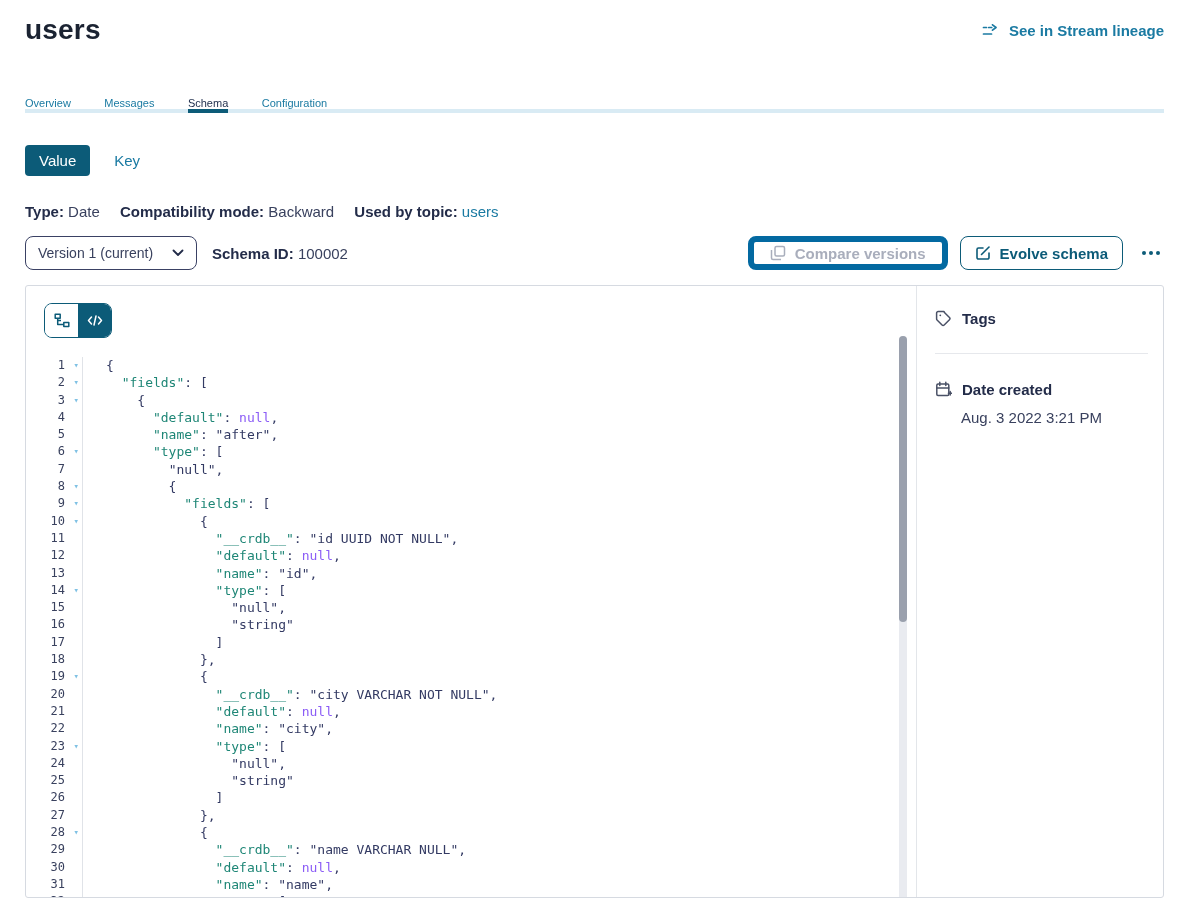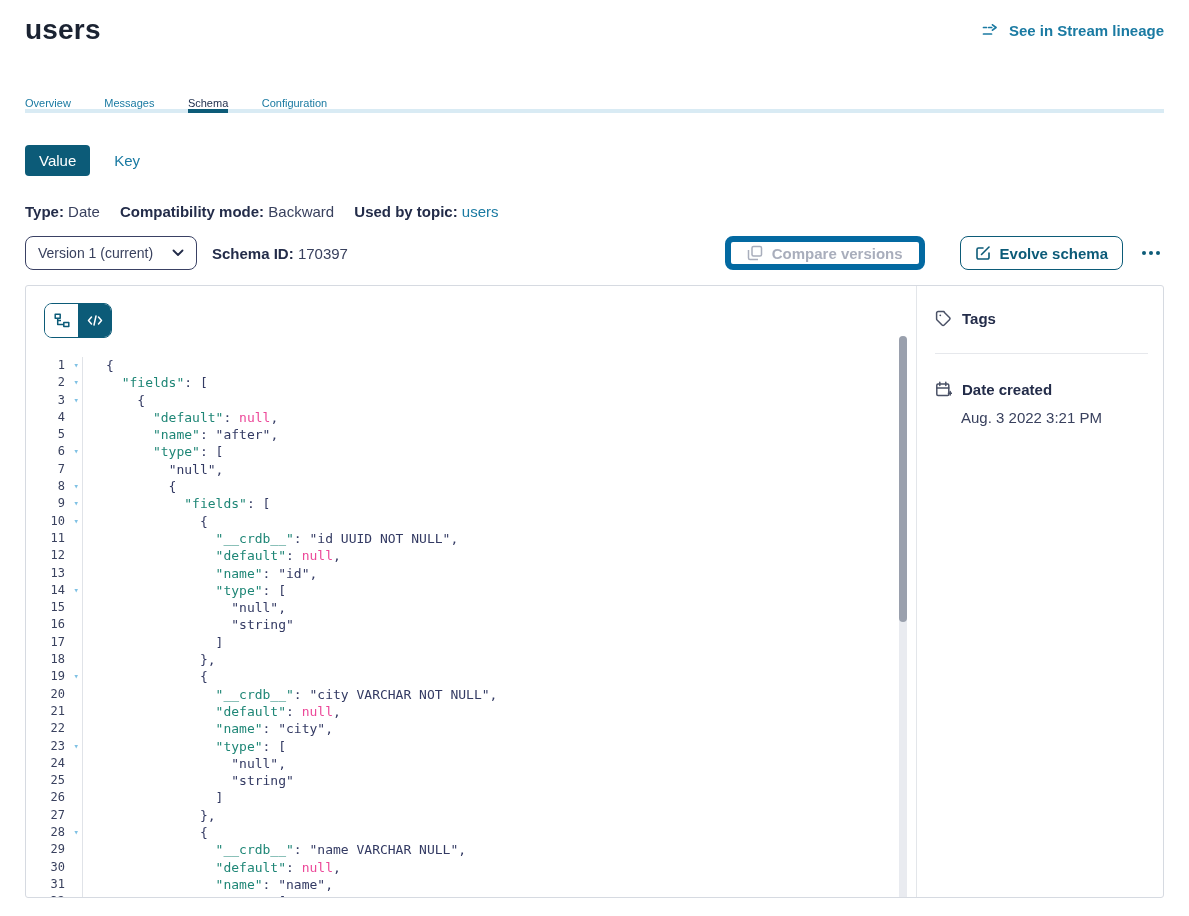--- a/index.html
+++ b/index.html
@@ -33,41 +33,41 @@
   .meta-label { font-weight:700; color:#232c49; }
   .meta-value { color:#39415e; }
   .meta-link { color:#1a7aa2; cursor:pointer; }
 
   
   .controls-row { margin-top:16px; display:flex; align-items:center; }
   .version-select { width:172px; height:34px; border:1.5px solid #3a4164; border-radius:8px; display:flex; align-items:center; justify-content:space-between; padding:0 12px; font-size:14px; color:#39415e; cursor:pointer; background:#fff; }
   .schema-id { margin-left:15px; font-size:15px; }
   .btn { height:34px; border-radius:8px; background:#fff; font-family:inherit; font-size:15px; display:flex; align-items:center; gap:9px; cursor:pointer; }
   .btn-compare { margin-left:auto; padding:0 16px; border:6px solid #0369a1; color:#a9aebc; font-weight:600; cursor:default; }
-  .btn-evolve { margin-left:35px; padding:0 14px; border:1px solid #0c5b78; color:#0c5b78; font-weight:700; }
+  .btn-evolve { margin-left:12px; padding:0 14px; border:1px solid #0c5b78; color:#0c5b78; font-weight:700; }
   .more-dots { margin-left:15px; display:flex; gap:3px; background:none; border:none; padding:4px; cursor:pointer; }
   .more-dots i { width:4px; height:4px; border-radius:50%; background:#0c5b78; display:block; }
 
   
   .panel { margin-top:15px; border:1px solid #d6dae1; border-radius:3px; display:flex; height:613px; overflow:hidden; }
   .code-section { flex:1; min-width:0; position:relative; }
   .toolbar { padding:17px 0 0 18px; }
   .view-toggle { display:inline-flex; border:1px solid #0c5b78; border-radius:8px; overflow:hidden; }
   .vt-btn { width:33px; height:33px; border:none; background:#fff; display:flex; align-items:center; justify-content:center; cursor:pointer; padding:0; }
   .vt-btn.active { background:#0c5b78; }
 
   
   .code-editor { margin-top:19px; font-family:"DejaVu Sans Mono", monospace; font-size:13px; }
   .code-line { display:flex; height:17.3px; line-height:17.3px; white-space:pre; }
   .gutter { flex:none; width:57px; text-align:right; padding-right:17px; color:#39415e; font-size:12px; border-right:1px solid #e0e3e8; position:relative; }
   .fold { position:absolute; right:3px; top:0; color:#7fc1e4; font-size:9px; line-height:17.3px; cursor:pointer; }
   .code-text { padding-left:23px; color:#333a63; }
   .tok-key { color:#1e8676; }
   .tok-str { color:#333a63; }
-  .tok-null { color:#ec4899; }
+  .tok-null { color:#8b5cf6; }
 
   
   .sb-track { position:absolute; right:9px; top:50px; bottom:0; width:8px; background:#e9ebf0; border-radius:4px 4px 0 0; }
   .sb-thumb { position:absolute; left:0; top:0; width:8px; height:286px; background:#9aa0ad; border-radius:4px; }
 
   
   .sidebar { flex:none; width:247px; border-left:1px solid #e3e6ea; padding:24px 15px 0 18px; }
   .side-header { display:flex; align-items:center; gap:10px; font-size:15px; font-weight:700; color:#232c49; }
   .side-icon { flex:none; display:flex; }
   .tags-input-wrap { margin:22px 0 0 26px; }
@@ -120,21 +120,21 @@
     <div class="version-select" role="combobox">
       <span>Version 1 (current)</span>
       <span class="side-icon">
         <svg width="12" height="8" viewBox="0 0 12 8" fill="none" stroke="#232c49" stroke-width="1.8" stroke-linecap="round" stroke-linejoin="round">
             <path d="M1.5 1.5 L6 6 L10.5 1.5"></path>
           </svg>
       </span>
     </div>
     <span class="schema-id">
       <span class="meta-label">Schema ID:</span>
-      <span class="meta-value">170397</span>
+      <span class="meta-value">100002</span>
     </span>
     <button class="btn btn-compare" disabled="">
       <span class="side-icon">
         <svg width="16" height="16" viewBox="0 0 16 16" fill="none" stroke="#a9aebc" stroke-width="1.5" stroke-linejoin="round">
           <rect x="5" y="1.5" width="9.5" height="9.5" rx="1.5"></rect>
           <path d="M11 14.5 H3 a1.5 1.5 0 0 1 -1.5 -1.5 V5"></path>
         </svg>
       </span>
       <span>Compare versions</span>
     </button>

